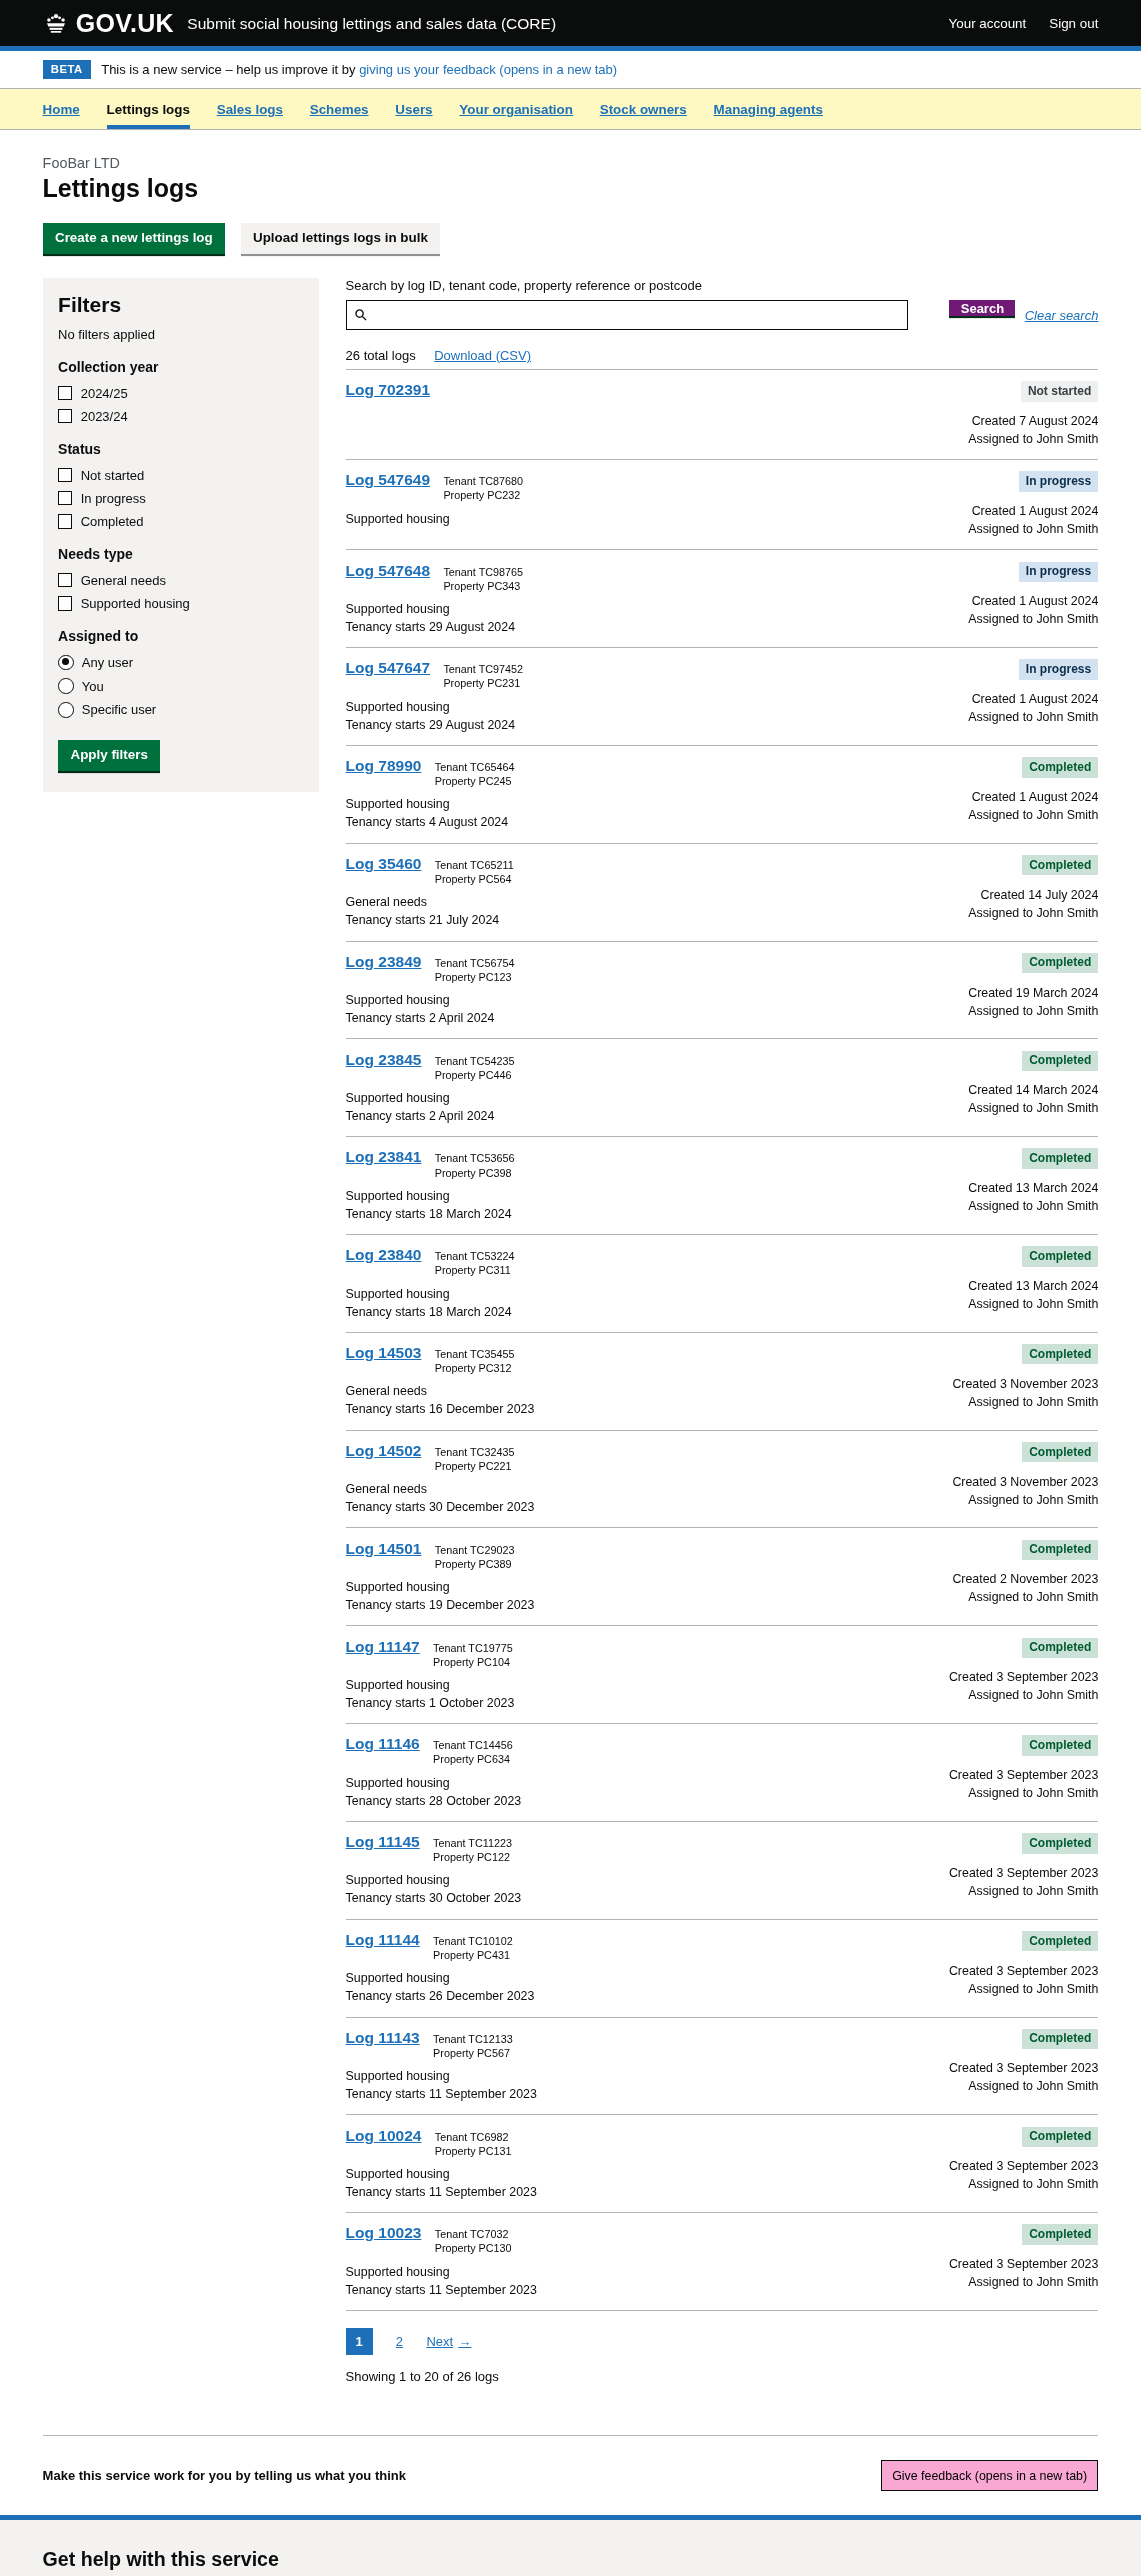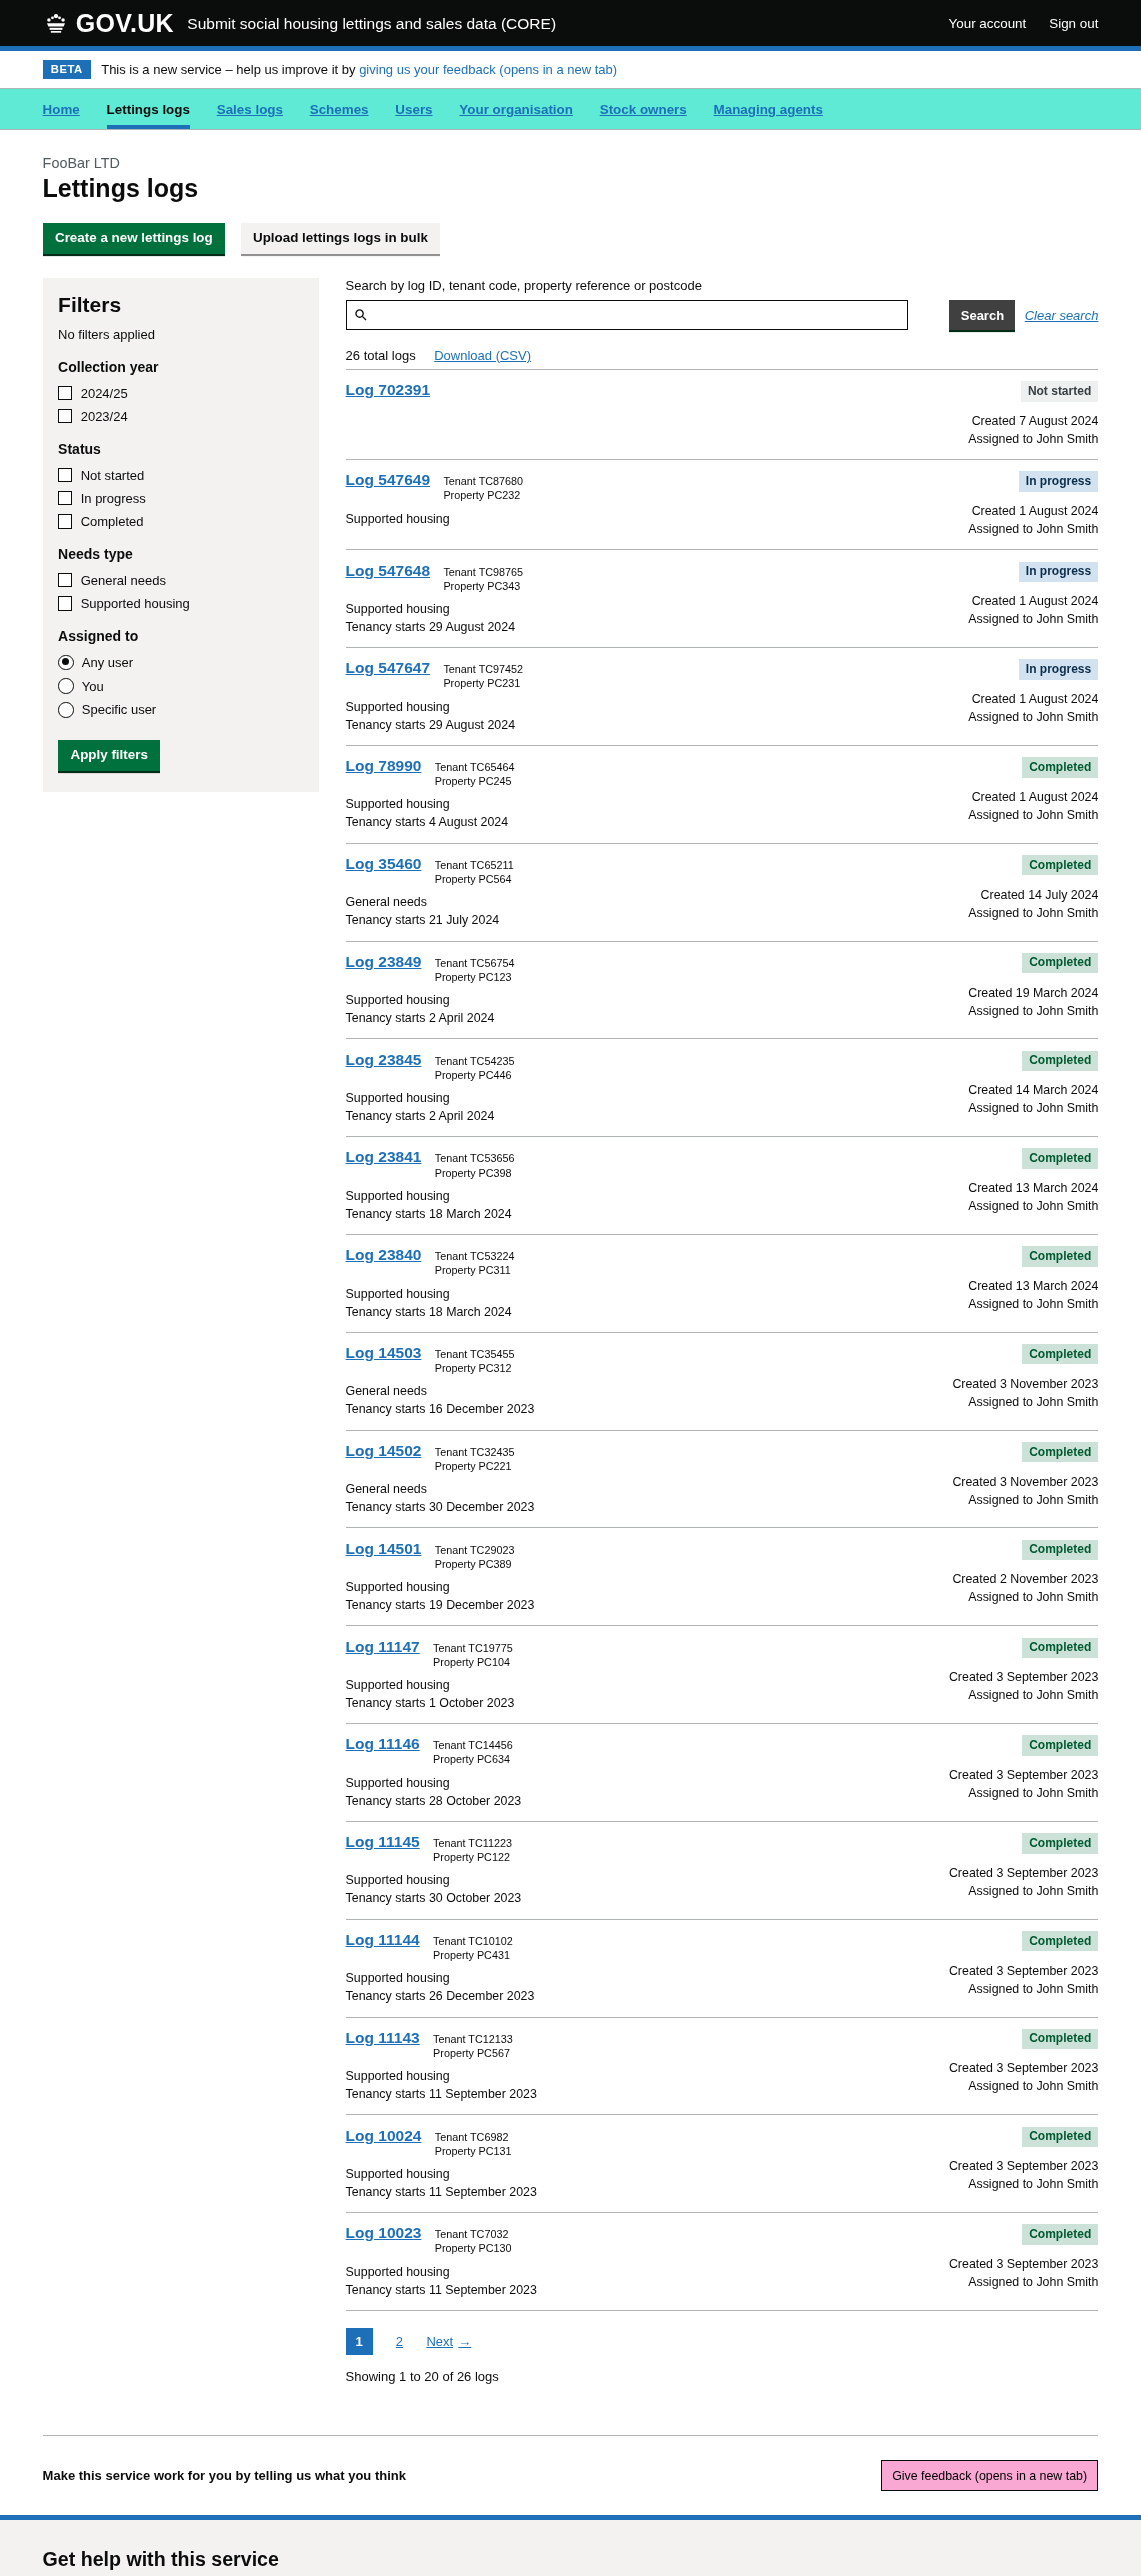--- a/index.html
+++ b/index.html
@@ -73,21 +73,21 @@
     letter-spacing: 0.5px;
     text-transform: uppercase;
     line-height: 1.1;
   }
   .phase-text { font-size: 13px; color: #0b0c0c; }
   .phase-text a { color: #1d70b8; }
 
   
   .primary-nav {
     border-bottom: 0.5px solid #b1b4b6;
-    background: #5eead4;
+    background: #fef9c3;
   }
   .nav-inner {
     display: flex;
     gap: 0;
   }
   .nav-item {
     font-size: 13.4px;
     font-weight: bold;
     color: #1d70b8;
     padding: 13.4px 13.4px 11.3px 13.4px;
@@ -200,27 +200,27 @@
   }
   .search-icon { width: 13.4px; height: 13.4px; flex:0 0 13.4px; }
   .search-input {
     border:none; outline:none;
     font-size: 13px;
     flex: 1 1 auto;
     padding-left: 5.2px;
     font-family: "Liberation Sans", sans-serif;
   }
   .search-submit {
-    background: #404040;
+    background: #701a75;
     color:#fff;
     font-size: 13px;
     font-weight: bold;
     border:none;
     padding: 0 11.3px;
-    height: 30px;
+    height: 16px;
     cursor:pointer;
     box-shadow: 0 2.1px 0 #002d18;
     margin-left: 32px;
   }
   .clear-search {
     font-size: 13px;
     color:#1d70b8;
     text-decoration: underline;
     align-self: center;
     font-style: italic;

